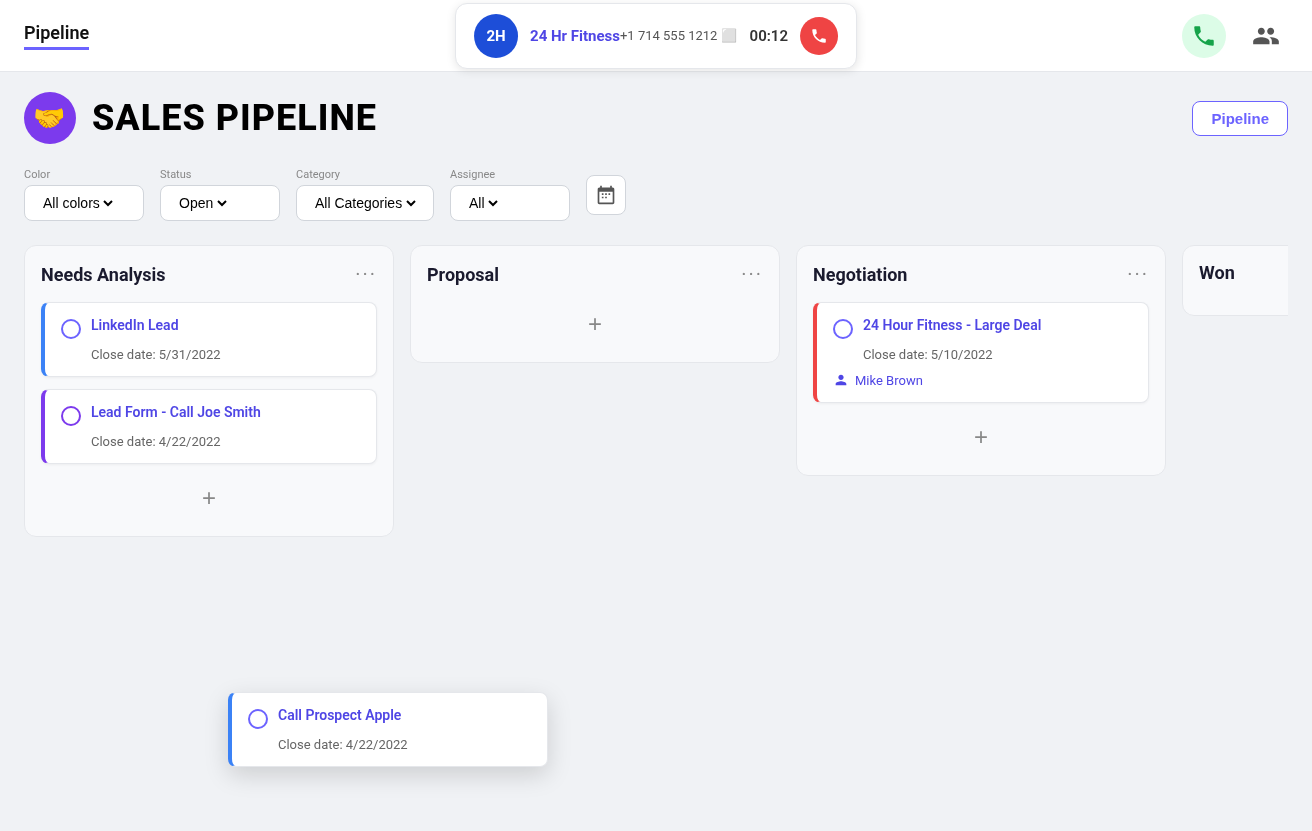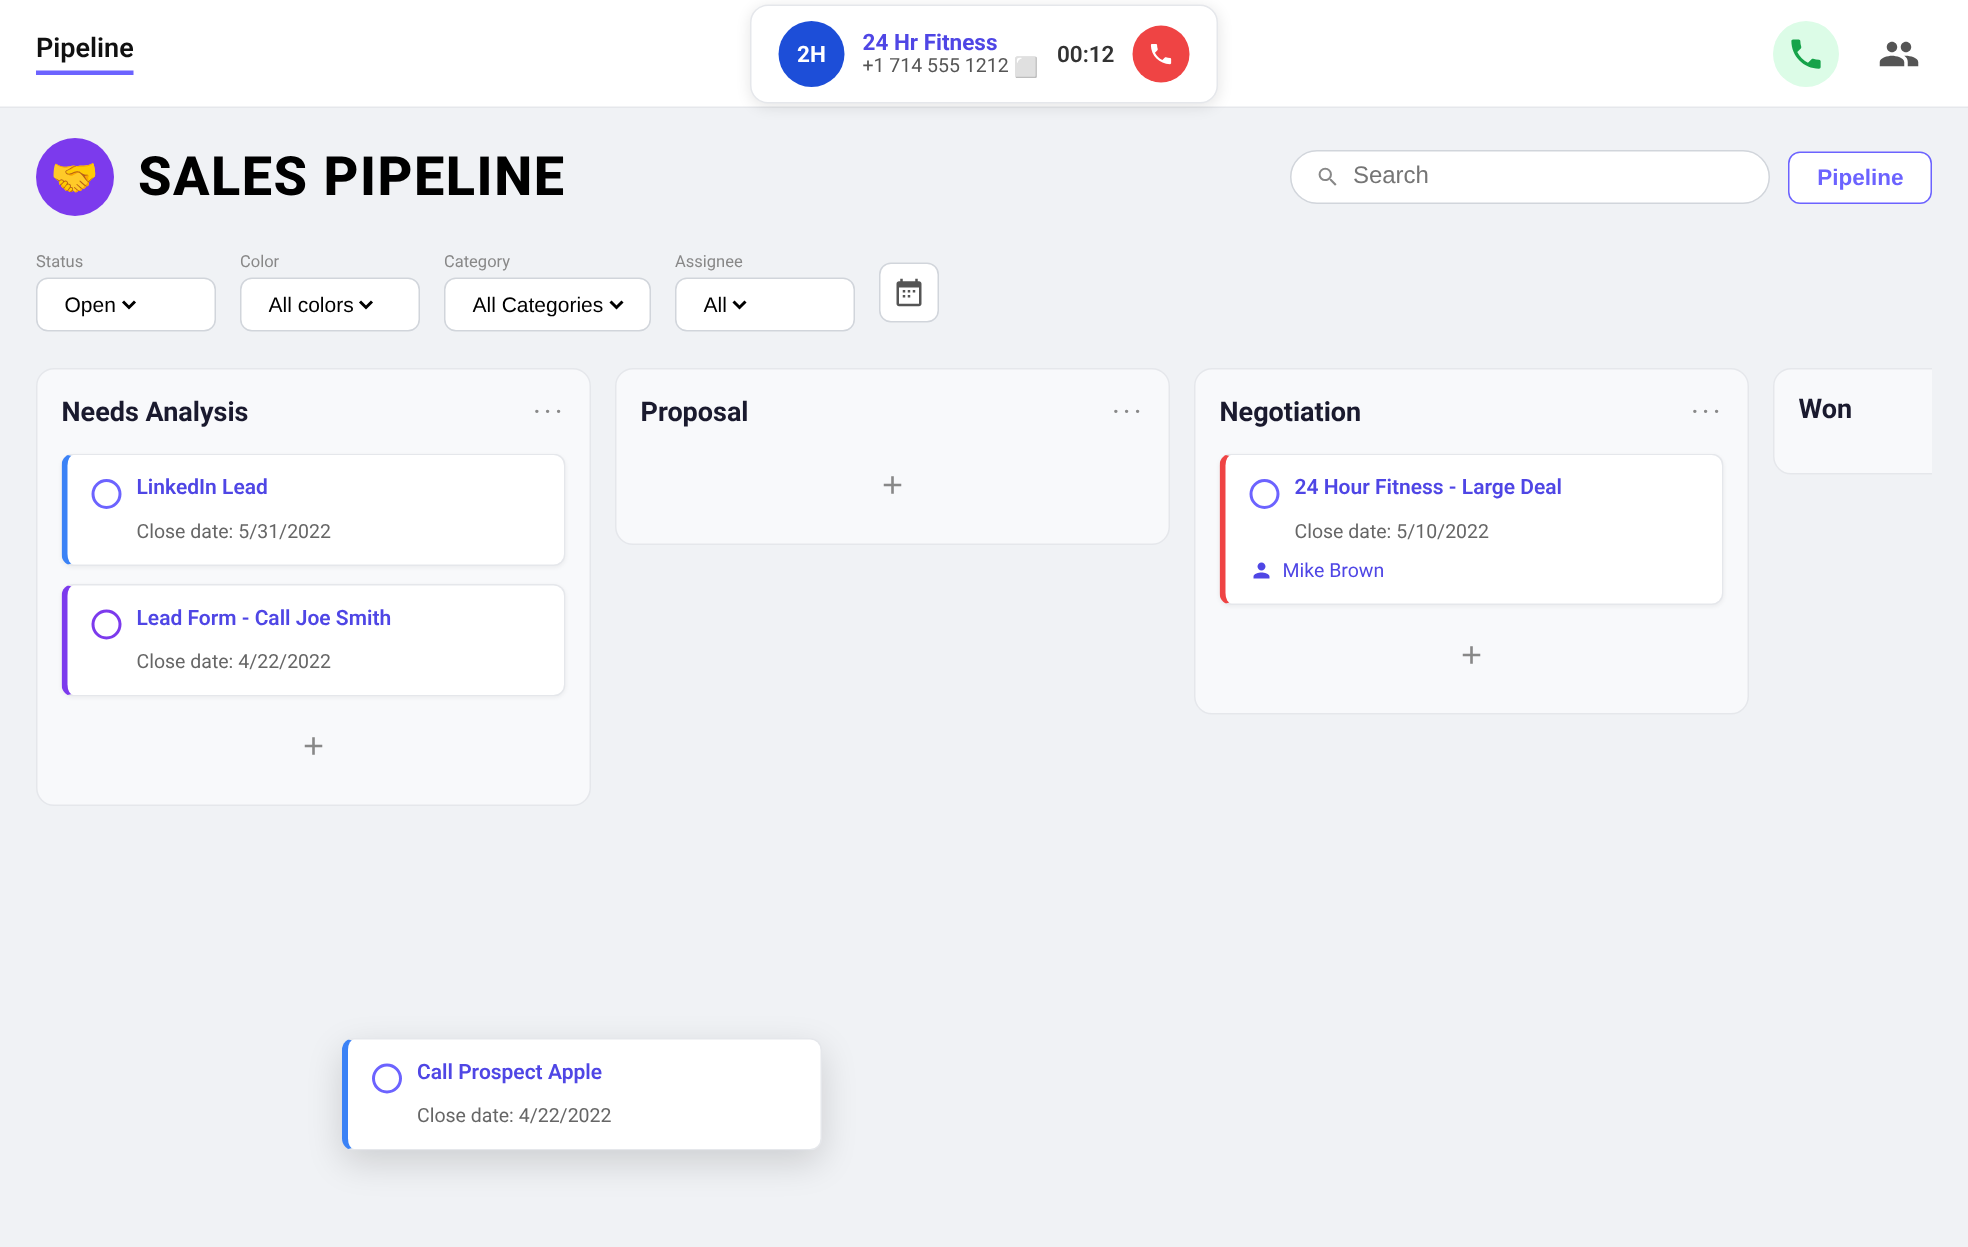--- a/index.html
+++ b/index.html
@@ -48,21 +48,21 @@
       height: 44px;
       border-radius: 50%;
       background: #1d4ed8;
       display: flex;
       align-items: center;
       justify-content: center;
       font-weight: 700;
       font-size: 15px;
       color: #fff;
     }
-    .call-info { display: flex; flex-direction: column; }
+    .call-info { display: flex; }
     .call-name { font-weight: 700; color: #4f46e5; font-size: 15px; }
     .call-number { color: #555; font-size: 13px; display: flex; align-items: center; gap: 4px; }
     .call-timer { font-size: 15px; font-weight: 600; color: #333; }
     .call-end-btn {
       width: 38px; height: 38px;
       border-radius: 50%;
       background: #ef4444;
       border: none;
       display: flex; align-items: center; justify-content: center;
       cursor: pointer;
@@ -363,44 +363,38 @@
 <div class="main-content" style="position:relative;">
 
   <div class="page-header">
     <div class="page-title-area">
       <div class="page-icon">
         <span>🤝</span>
       </div>
       <h1 class="page-title">SALES PIPELINE</h1>
     </div>
     <div class="page-header-right">
-      <div class="search-box">
-        <svg width="18" height="18" viewBox="0 0 24 24" fill="#888">
-          <path d="M15.5 14h-.79l-.28-.27A6.471 6.471 0 0 0 16 9.5 6.5 6.5 0 1 0 9.5 16c1.61 0 3.09-.59 4.23-1.57l.27.28v.79l5 4.99L20.49 19l-4.99-5zm-6 0C7.01 14 5 11.99 5 9.5S7.01 5 9.5 5 14 7.01 14 9.5 11.99 14 9.5 14z"></path>
-        </svg>
-        <input type="text" placeholder="Search" style="">
-      </div>
       <button class="pipeline-btn">Pipeline</button>
     </div>
   </div>
 
   <div class="filters">
+    <div class="filter-group">
+      <span class="filter-label">Color</span>
+      <div class="filter-select">
+        <select>
+          <option>All colors</option>
+        </select>
+      </div>
+    </div>
     <div class="filter-group">
       <span class="filter-label">Status</span>
       <div class="filter-select">
         <select>
           <option>Open</option>
-        </select>
-      </div>
-    </div>
-    <div class="filter-group">
-      <span class="filter-label">Color</span>
-      <div class="filter-select">
-        <select>
-          <option>All colors</option>
         </select>
       </div>
     </div>
     <div class="filter-group">
       <span class="filter-label">Category</span>
       <div class="filter-select">
         <select>
           <option>All Categories</option>
         </select>
       </div>

